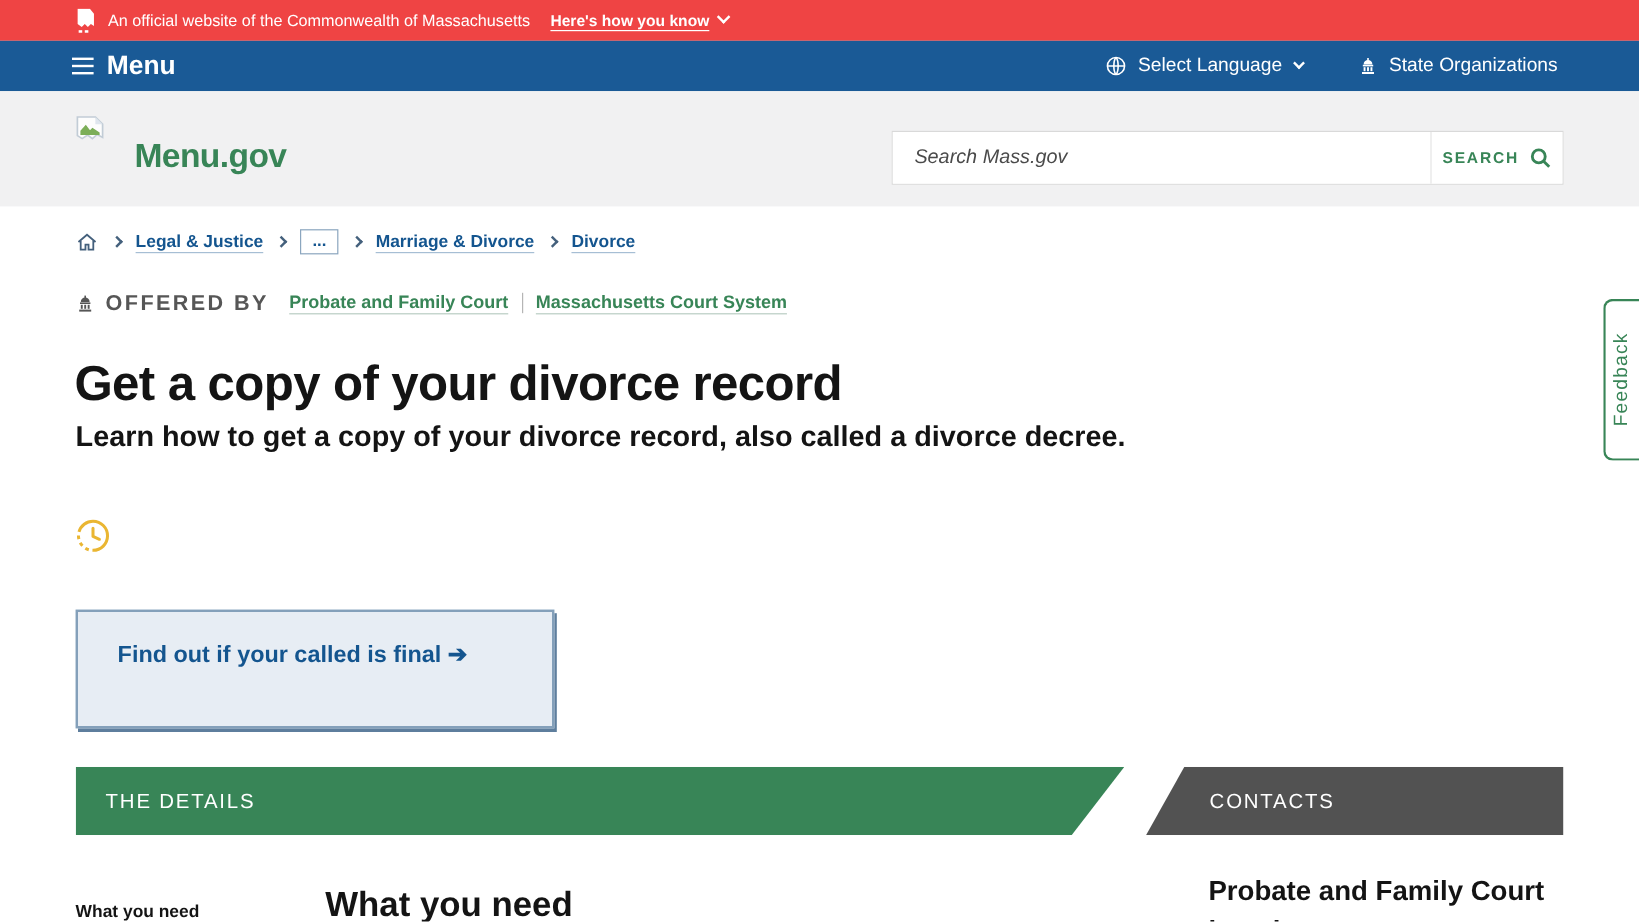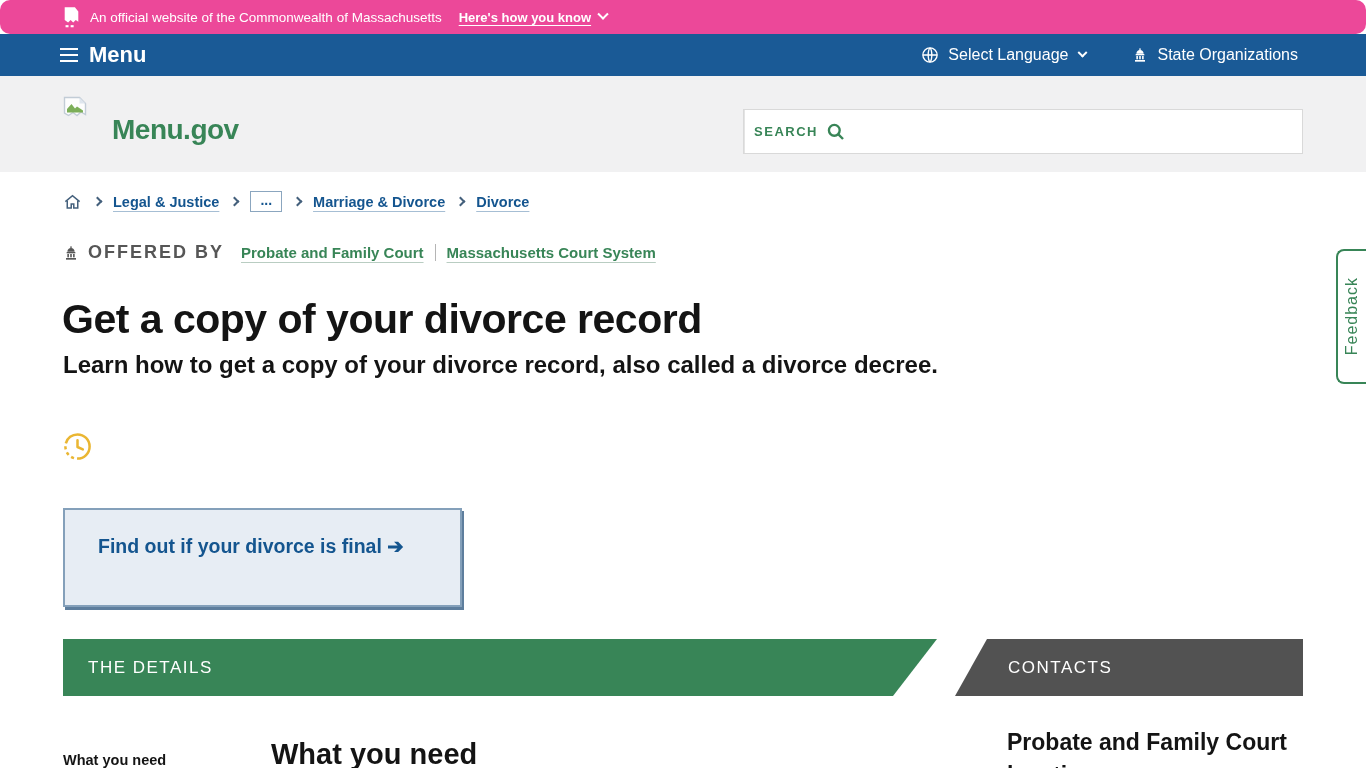--- a/index.html
+++ b/index.html
@@ -1,20 +1,20 @@
 <!DOCTYPE html>
 <html><head>
 <meta charset="utf-8">
 <style>
   * { margin:0; padding:0; box-sizing:border-box; }
   html,body { width:1366px; height:768px; overflow:hidden; }
   body { font-family:"Liberation Sans", sans-serif; background:#fff; position:relative; }
 
   
-  .official-bar { height:34px; background:#ec4899; display:flex; align-items:center; padding-left:63px; color:#fff;border-radius:10px; }
+  .official-bar { height:34px; background:#ef4444; display:flex; align-items:center; padding-left:63px; color:#fff; }
   .official-icon { display:flex; margin-right:10px; }
   .official-text { font-size:13.5px; }
   .official-link { margin-left:17px; display:flex; align-items:center; gap:8px; cursor:pointer; }
   .official-link span.lbl { font-size:13px; font-weight:bold; text-decoration:underline; text-underline-offset:3px; }
   .chev-down { width:8px; height:8px; border-right:2.5px solid #fff; border-bottom:2.5px solid #fff; transform:rotate(45deg) translate(-2px,-2px); }
 
   
   .main-nav { height:42px; background:#1a5a96; display:flex; align-items:center; justify-content:space-between; padding:0 68px 0 60px; color:#fff; }
   .menu-btn { display:flex; align-items:center; gap:11px; cursor:pointer; }
   .hamburger { display:flex; flex-direction:column; gap:3.5px; }
@@ -134,20 +134,21 @@
     <span>
       <svg width="25" height="27" viewBox="0 0 25 27">
           <path d="M1.5 1.5h15l6 6v11l-4.5-2.5-4 3.5-4-3-4.5 3-4-2.5z" fill="#fdfdfd" stroke="#c2ccd6" stroke-width="1.4"></path>
           <path d="M4 13l4.5-5 3.5 4.5 2-2 6 4v2H4z" fill="#7cae58"></path>
           <path d="M16.5 1.5l6 6h-6z" fill="#dfe6ee"></path>
         </svg>
     </span>
     <span class="logo-text">Menu.gov</span>
   </div>
   <div class="search-bar">
+    <input class="search-input" type="text" placeholder="Search Mass.gov" style="">
     <button class="search-btn">
       <span>SEARCH</span>
       <span>
         <svg width="19" height="19" viewBox="0 0 24 24" fill="none" stroke="#388557" stroke-width="3">
             <circle cx="10.5" cy="10.5" r="6.8"></circle>
             <path d="M15.6 15.6L21.5 21.5"></path>
           </svg>
       </span>
     </button>
   </div>
@@ -197,21 +198,21 @@
   <span>
     <svg width="31" height="31" viewBox="0 0 32 32" fill="none" stroke="#eab632">
         <circle cx="16" cy="16" r="12.5" stroke-width="2.6" stroke-dasharray="20 3.2 3.2 3.2 3.2 3.2 3.2 3.2 40"></circle>
         <path d="M16 9.5V16.5l5.5 2.5" stroke-width="2.6" stroke-linecap="round" stroke-linejoin="round"></path>
       </svg>
   </span>
 </div>
 
 <div class="cta-card">
   <div class="cta-text">
-    <span>Find out if your divorce is final</span>
+    <span>Find out if your called is final</span>
     <span>➔</span>
   </div>
 </div>
 
 <div class="details-banner">
   <span class="banner-label">THE DETAILS</span>
 </div>
 <div class="contacts-banner">
   <span class="banner-label">CONTACTS</span>
 </div>

